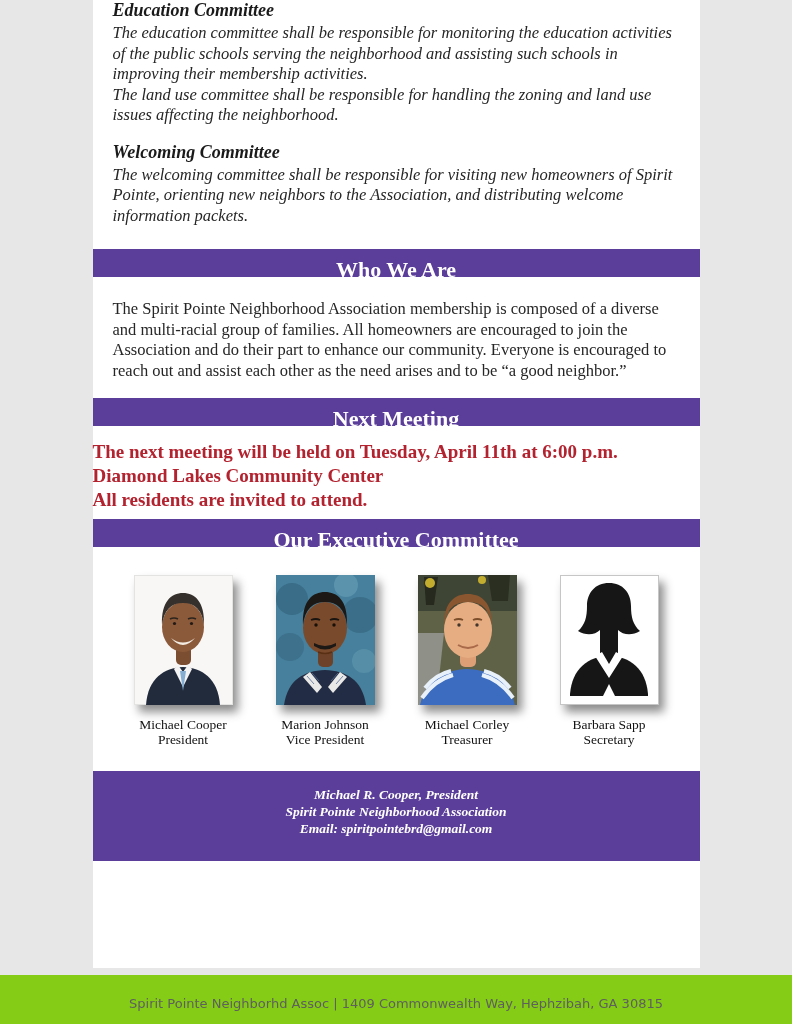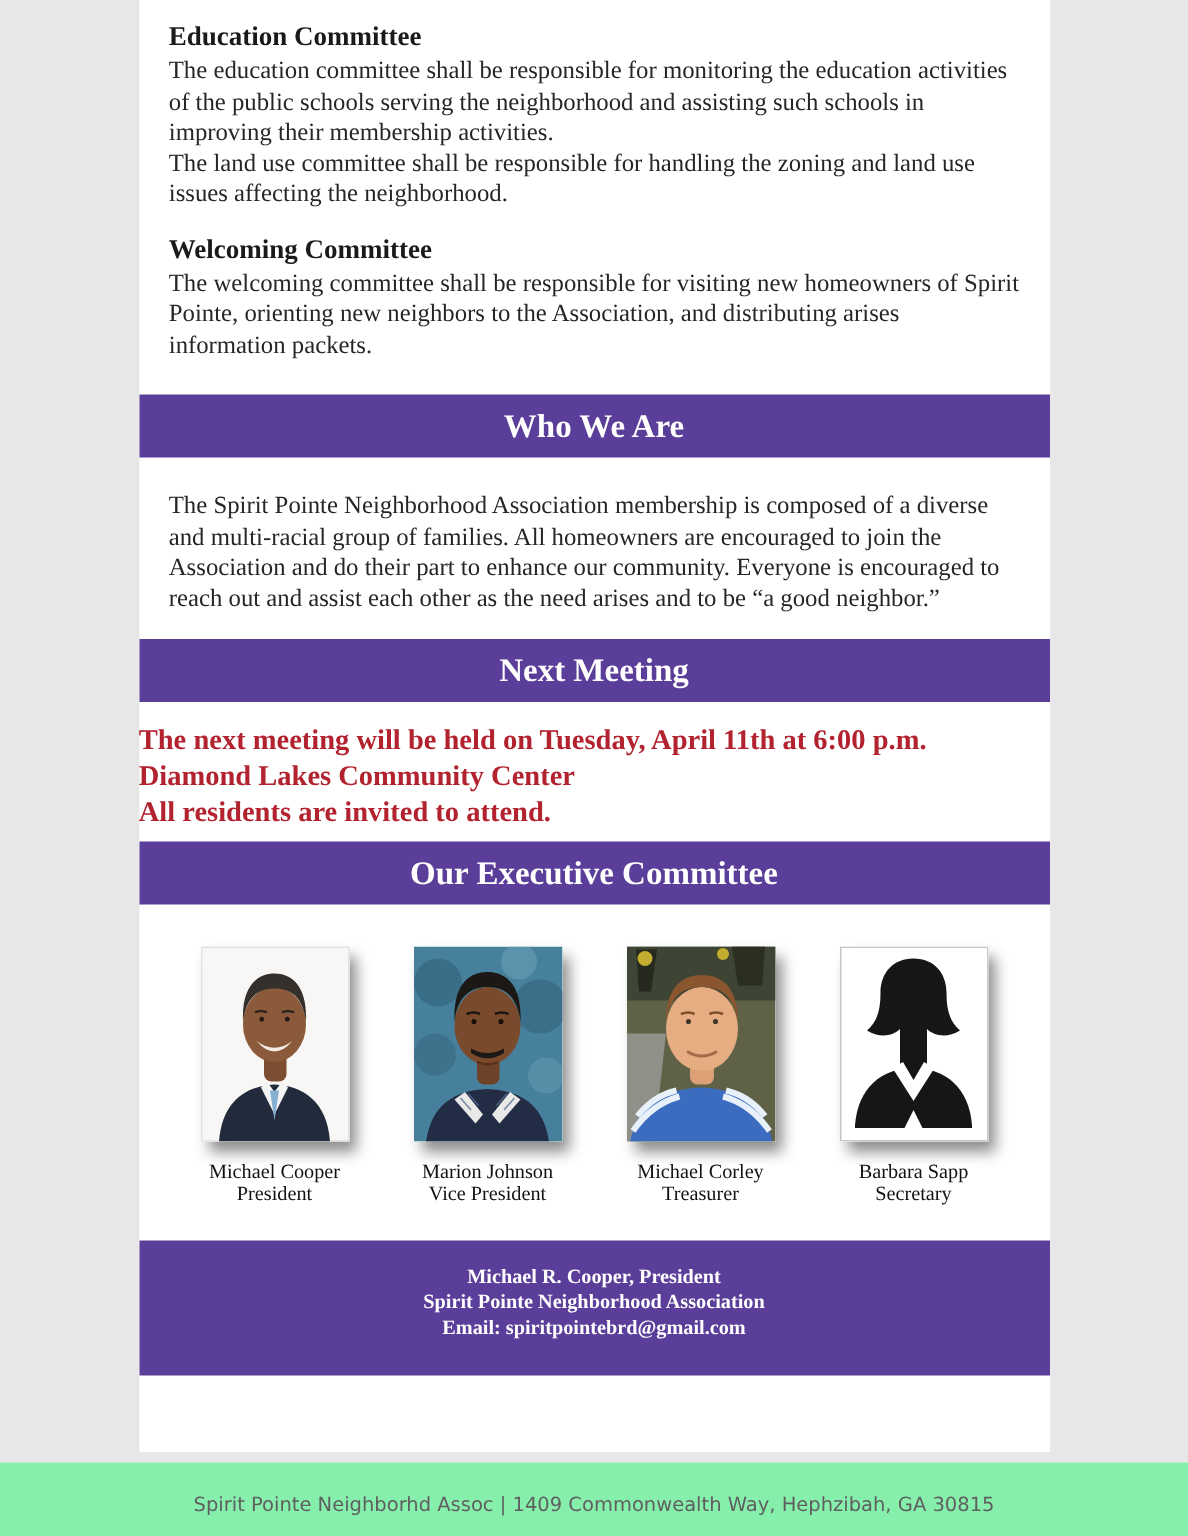--- a/index.html
+++ b/index.html
@@ -7,27 +7,27 @@
   body {
     height:1024px;
     background:#ffffff;
     overflow:hidden;
     font-family:"Liberation Serif","DejaVu Serif",serif;
     color:#222;
   }
   .page-bg { background:#e7e7e7; padding-bottom:7px; }
   .email-column { width:607px; margin:0 auto; background:#ffffff; min-height:968px; }
 
-  .committees { padding:14px 20px 0 20px; }
+  .committees { padding:0 20px 0 20px;font-style:italic; }
   .committee-title { font-size:18px; line-height:20px; font-weight:bold; color:#1a1a1a; margin:16px 0 3px 0; }
   .committee-title:first-child { margin-top:0; }
   .committee-desc { font-size:16.5px; line-height:20.5px; color:#262626; }
 
   .banner {
-    height:42px; line-height:42px; text-align:center;
+    height:28px; line-height:42px; text-align:center;
     background:#5b3e99; color:#ffffff;
     font-size:22px; font-weight:bold;
   }
   .banner-who { margin-top:23px; }
   .banner-meeting { margin-top:17px; }
   .banner-exec { margin-top:7px; }
 
   .who-text { margin:22px 20px 0 20px; font-size:16.5px; line-height:20.5px; color:#262626; }
 
   .meeting-notice {
@@ -43,42 +43,42 @@
     background:#fff;
   }
   .photo svg { display:block; }
   .member figcaption { margin-top:12px; }
   .mname, .mtitle { font-size:13.5px; line-height:15px; font-weight:normal; color:#111; }
 
   .contact {
     margin-top:24px; background:#5b3e99; color:#ffffff;
     text-align:center; padding:15px 0 24px 0;
   }
-  .contact div { font-size:13.5px; line-height:17px; font-weight:bold; }
+  .contact div { font-size:13.5px; line-height:17px; font-weight:bold;font-style:italic; }
 
   .address-bar {
-    background:#86efac; height:49px; text-align:center; padding-top:21px;
+    background:#84cc16; height:49px; text-align:center; padding-top:21px;
     font-family:"DejaVu Sans","Liberation Sans",sans-serif;
     font-size:13px; color:#5f5f5f;
   }
 </style>
 </head>
 <body>
 
 <div class="page-bg">
   <div class="email-column">
 
     <section class="committees">
       <h3 class="committee-title">Education Committee</h3>
       <p class="committee-desc">The education committee shall be responsible for monitoring the education activities of the public schools serving the neighborhood and assisting such schools in improving their membership activities.</p>
 
       <p class="committee-desc">The land use committee shall be responsible for handling the zoning and land use issues affecting the neighborhood.</p>
 
       <h3 class="committee-title">Welcoming Committee</h3>
-      <p class="committee-desc">The welcoming committee shall be responsible for visiting new homeowners of Spirit Pointe, orienting new neighbors to the Association, and distributing arises information packets.</p>
+      <p class="committee-desc">The welcoming committee shall be responsible for visiting new homeowners of Spirit Pointe, orienting new neighbors to the Association, and distributing welcome information packets.</p>
     </section>
 
     <div class="banner banner-who">Who We Are</div>
     <p class="who-text">The Spirit Pointe Neighborhood Association membership is composed of a diverse and multi-racial group of families. All homeowners are encouraged to join the Association and do their part to enhance our community. Everyone is encouraged to reach out and assist each other as the need arises and to be “a good neighbor.”</p>
 
     <div class="banner banner-meeting">Next Meeting</div>
     <div class="meeting-notice">
       <div>The next meeting will be held on Tuesday, April 11th at 6:00 p.m.</div>
       <div>Diamond Lakes Community Center</div>
       <div>All residents are invited to attend.</div>

